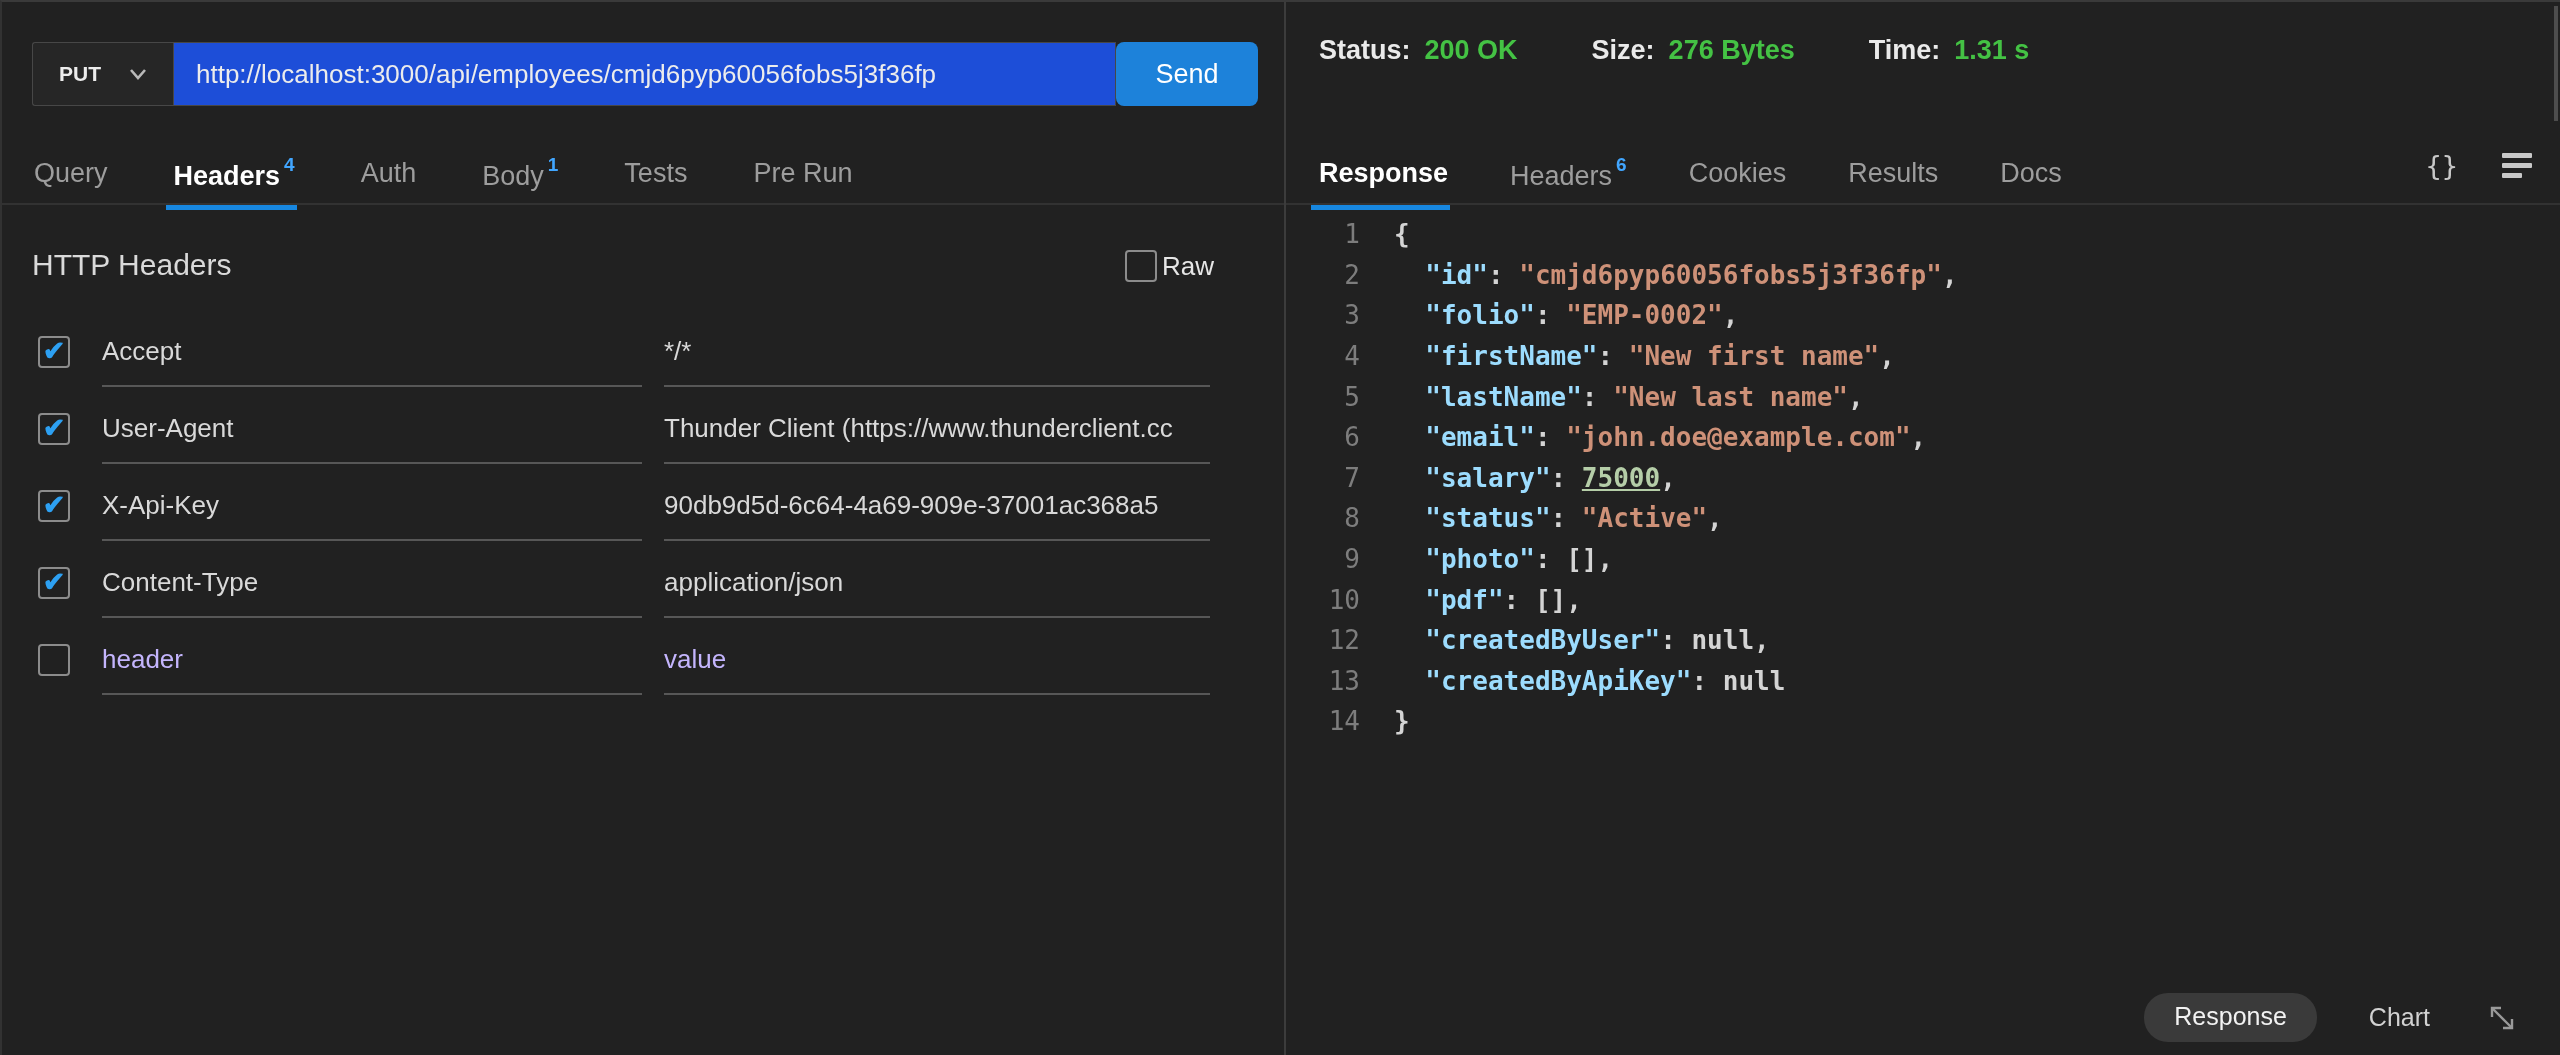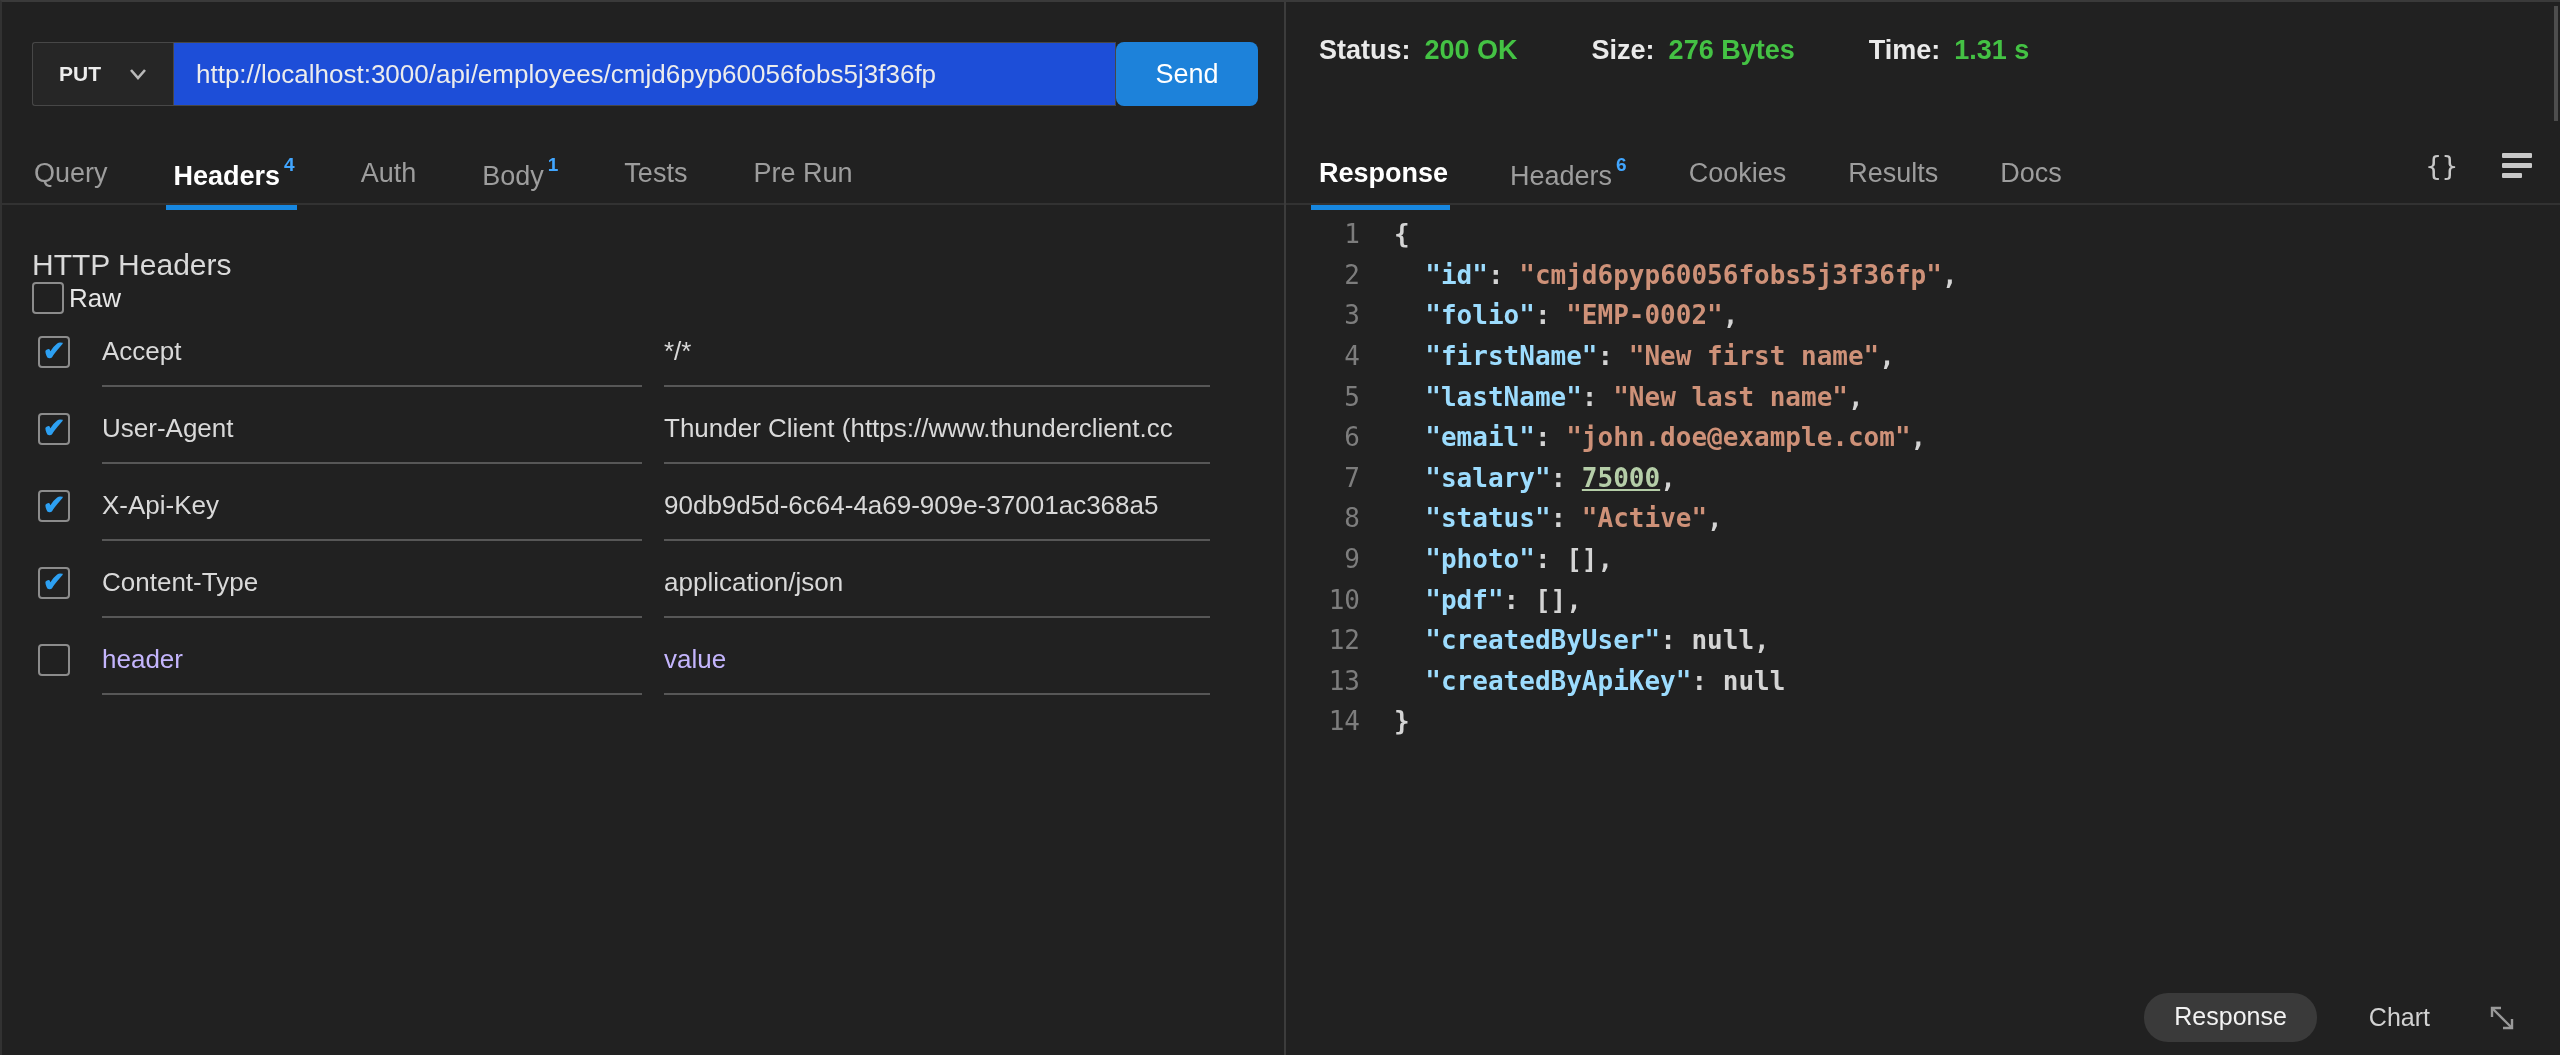--- a/index.html
+++ b/index.html
@@ -29,21 +29,21 @@
          white-space:nowrap; }
   .tab.active { color:#ffffff; font-weight:bold; }
   .tab.active::after { content:""; position:absolute; left:-8px; right:-2px; bottom:0;
          height:5px; background:#1787e0; }
   .tab sup { color:#41a6ff; font-size:19px; font-weight:bold; position:relative; top:-4px;
          margin-left:4px; }
   .panel-divider { position:absolute; top:201px; left:0; right:0; height:2px; background:#323232; }
 
   
   .headers-title-row { position:absolute; top:246px; left:30px; right:70px;
-       display:flex; justify-content:space-between; align-items:flex-start;flex-direction:column; }
+       display:flex; justify-content:space-between; align-items:flex-end; }
   .section-title { font-size:30px; color:#dadada; font-weight:normal; }
   .raw-toggle { display:flex; align-items:center; gap:5px; cursor:pointer; }
   .raw-label { font-size:26px; color:#e6e6e6; }
 
   .cb { width:32px; height:32px; border:2px solid #8c8c8c; border-radius:4px; flex:none;
         display:flex; align-items:center; justify-content:center; cursor:pointer;
         background:transparent; }
   .cb .tick { display:none; color:#2da0f2; font-size:27px; font-weight:bold; line-height:1;
         margin-top:-2px; }
   .cb.checked .tick { display:block; }

